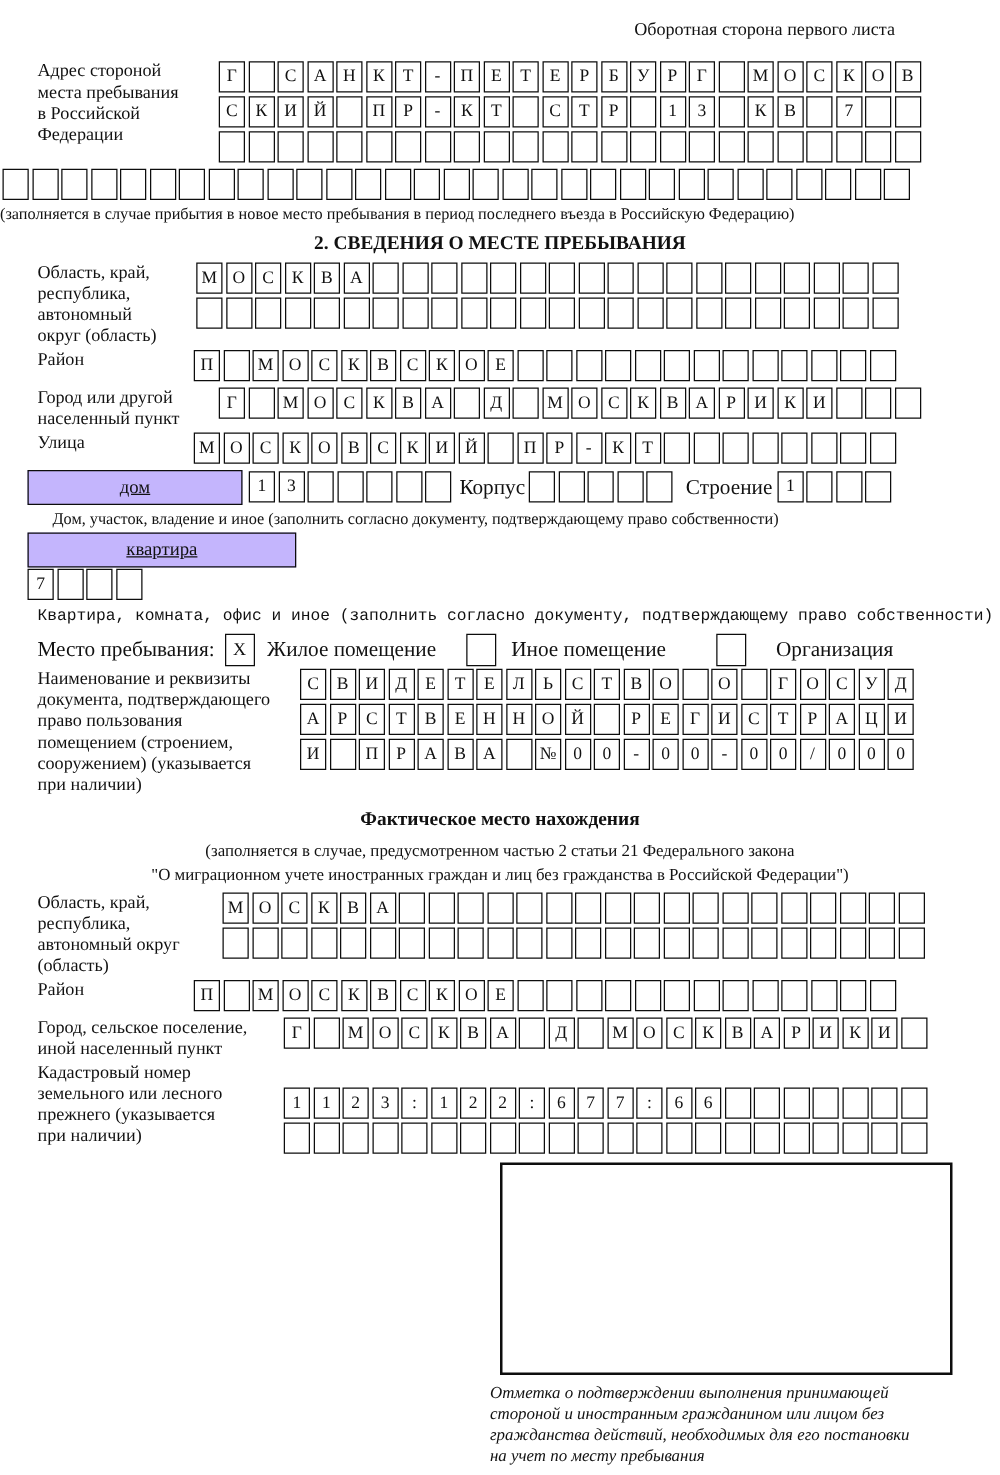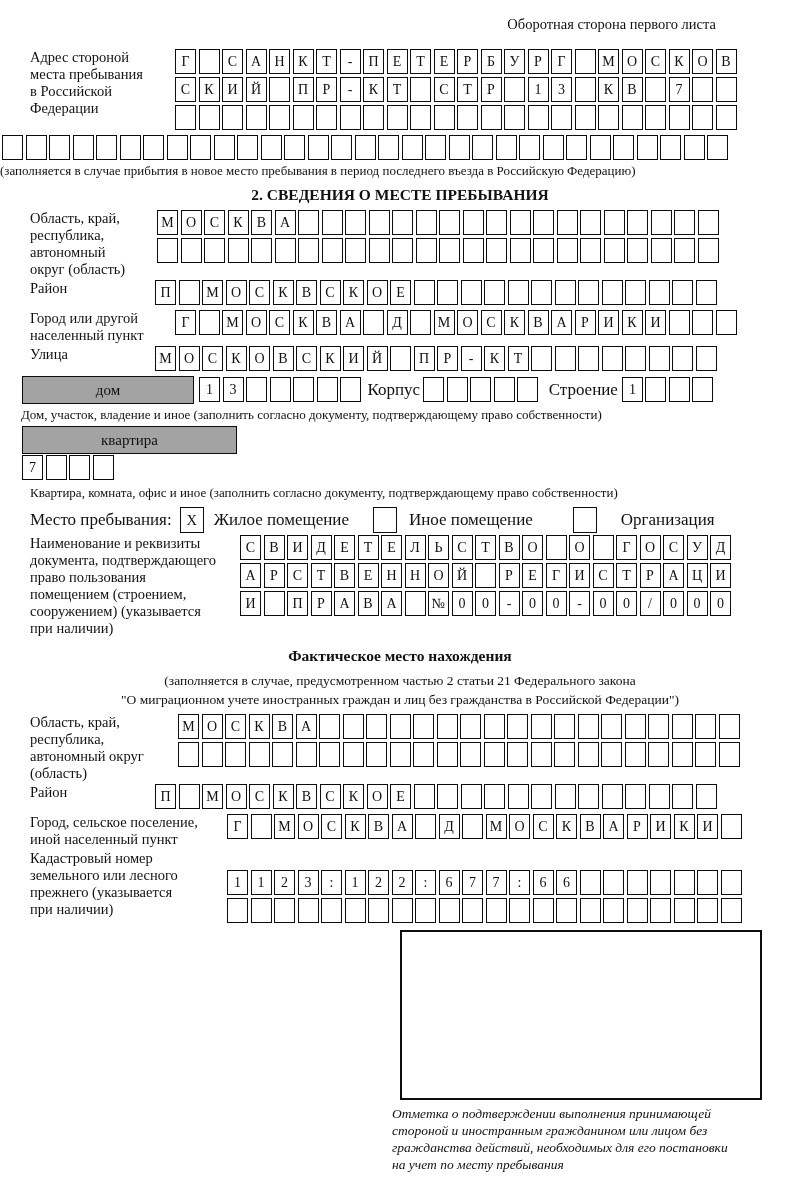--- a/index.html
+++ b/index.html
@@ -17,22 +17,22 @@
   .cell{
     flex:0 0 19px;width:19px;height:23px;border:1.5px solid #0d0d0d;margin-right:2.5px;
     display:inline-flex;align-items:center;justify-content:center;
     font-size:14px;line-height:23px;background:#fff;
   }
   .fullrow{padding-left:2px;}
   .caption{font-size:13px;line-height:16px;margin:1px 0 3px 0;}
   .caption.center{text-align:left;}
   .sec-title{text-align:center;font-weight:bold;font-size:15.5px;margin:7px 0 6px 0;}
   .bigbox{
-    box-sizing:border-box;border:1.6px solid #0d0d0d;height:28px;background:#a3a3a3;
-    display:inline-flex;align-items:center;justify-content:center;font-size:15px;flex-shrink:0;
+    box-sizing:border-box;border:1.6px solid #0d0d0d;height:28px;background:#c4b5fd;
+    display:inline-flex;align-items:center;justify-content:center;font-size:15px;flex-shrink:0;text-decoration:underline;
   }
   .inline-lab{font-size:17px;line-height:28px;white-space:nowrap;flex-shrink:0;}
   .cb{
     box-sizing:border-box;width:24px;height:26px;border:1.5px solid #0d0d0d;flex-shrink:0;
     display:inline-flex;align-items:center;justify-content:center;font-size:14.5px;background:#fff;
   }
   .pt-row{display:flex;align-items:center;padding-left:30px;margin:5px 0 1px 0;}
   .hint{font-size:13px;padding-left:170px;margin-bottom:6px;}
   .fact-cap{text-align:center;font-size:13.5px;line-height:19px;white-space:pre-line;margin-bottom:5px;}
   .stamp-wrap{margin-left:392px;width:384px;margin-top:4px;}
@@ -347,33 +347,33 @@
     <div class="gap" style="width:8px;"></div>
     <div class="inline-lab">Строение</div>
     <div class="gap" style="width:4px;"></div>
     <div class="cells" style="margin-top:1px;">
         <span class="cell">1</span>
         <span class="cell"></span>
         <span class="cell"></span>
         <span class="cell"></span>
       </div>
   </div>
-  <div class="caption" style="padding-left:21px;">Дом, участок, владение и иное (заполнить согласно документу, подтверждающему право собственности)</div>
+  <div class="caption" style="padding-left:42px;">Дом, участок, владение и иное (заполнить согласно документу, подтверждающему право собственности)</div>
 
   <div class="frow" style="padding-left:22px;flex-direction:column;">
     <div class="bigbox" style="width:215px;">квартира</div>
     <div class="gap" style="width:6px;"></div>
     <div class="cells" style="margin-top:1px;">
         <span class="cell">7</span>
         <span class="cell"></span>
         <span class="cell"></span>
         <span class="cell"></span>
       </div>
   </div>
-  <div class="caption" style="padding-left:30px;">Квартира, комната, офис и иное (заполнить согласно документу, подтверждающему право собственности)</div>
+  <div class="caption" style="padding-left:30px;font-family:Liberation Mono, monospace;">Квартира, комната, офис и иное (заполнить согласно документу, подтверждающему право собственности)</div>
 
   <div class="pt-row">
     <span class="inline-lab">Место пребывания:</span>
     <div class="gap" style="width:8px;"></div>
     <span class="cb">
         <span>X</span>
       </span>
     <div class="gap" style="width:10px;"></div>
     <span class="inline-lab">Жилое помещение</span>
     <div class="gap" style="width:24px;"></div>

